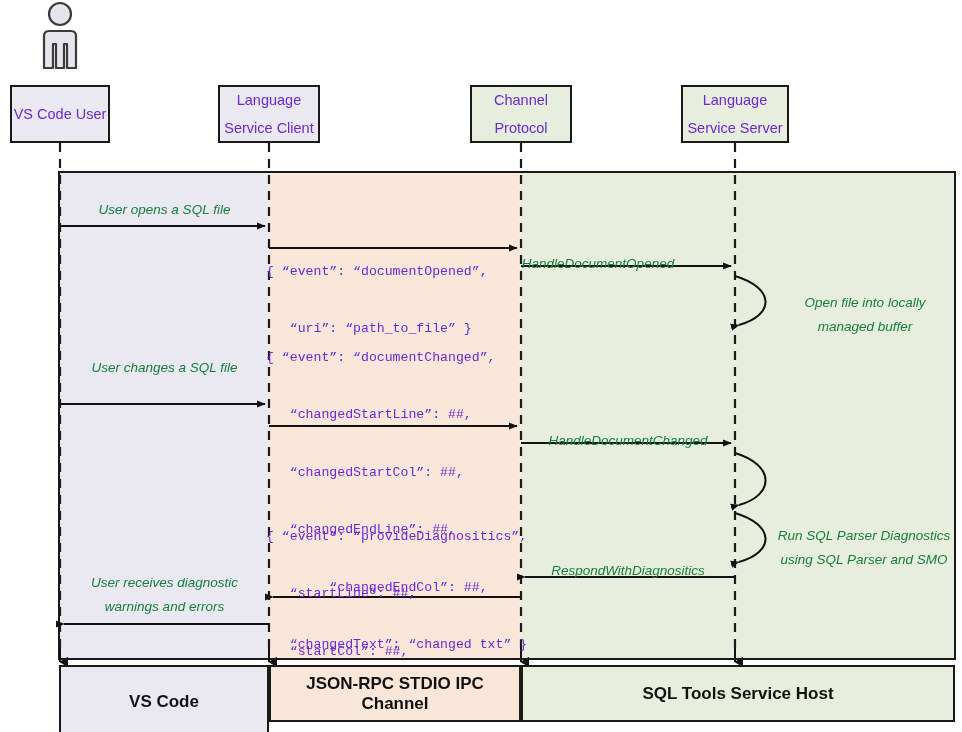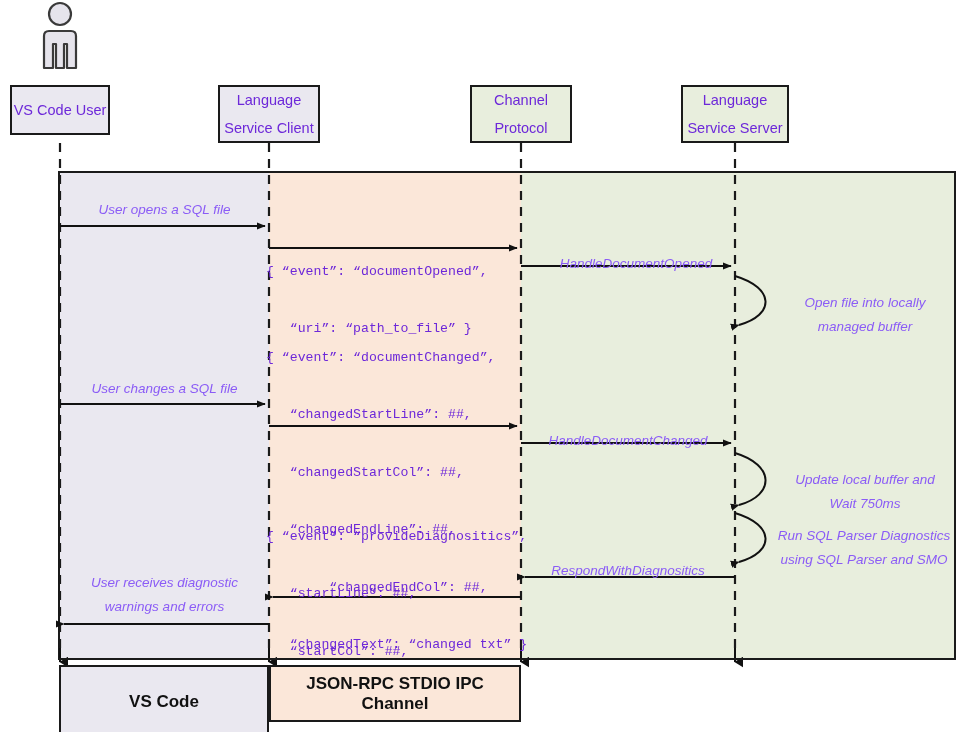--- a/index.html
+++ b/index.html
@@ -10,21 +10,21 @@
 
   .actor-box{position:absolute;box-sizing:border-box;border:2px solid #1a1a1a;
     display:flex;flex-direction:column;align-items:center;justify-content:center;
     font-size:14.5px;color:#6d28d9;line-height:1.95;text-align:center;}
   .actor-box span{display:block;white-space:nowrap;}
 
   .footer-cell{position:absolute;box-sizing:border-box;border:2px solid #1a1a1a;
     display:flex;align-items:center;justify-content:center;
     font-size:17px;font-weight:bold;color:#111;text-align:center;}
 
-  .label-it{position:absolute;font-style:italic;font-size:13.5px;color:#8b5cf6;
+  .label-it{position:absolute;font-style:italic;font-size:13.5px;color:#15803d;
     text-align:center;line-height:1.75;white-space:nowrap;}
 
   .mono{position:absolute;font-family:"Liberation Mono",monospace;font-size:13.2px;
     color:#6d28d9;line-height:2.18;white-space:pre;}
 
   svg.layer{position:absolute;left:0;top:0;width:962px;height:732px;pointer-events:none;}
 </style>
 </head>
 <body>
 
@@ -32,21 +32,21 @@
 
   <div class="band" style="left:59px;top:172px;width:210px;height:487px;background:#eae8f0;"></div>
   <div class="band" style="left:269px;top:172px;width:252px;height:487px;background:#fbe7d9;"></div>
   <div class="band" style="left:521px;top:172px;width:434px;height:487px;background:#e8eedd;"></div>
 
   <svg class="layer" style="height:90px;">
     <circle cx="60" cy="14" r="11" fill="#e6e4ec" stroke="#3a3a3a" stroke-width="2.2"></circle>
     <path d="M44 36 q0 -5 5 -5 h22 q5 0 5 5 v32 h-9 v-24 h-3 v24 h-8 v-24 h-3 v24 h-9 z" fill="#e6e4ec" stroke="#3a3a3a" stroke-width="2.2" stroke-linejoin="round"></path>
   </svg>
 
-  <div class="actor-box" style="left:10px;top:85px;width:100px;height:50px;background:#eae8f0;">
+  <div class="actor-box" style="left:10px;top:85px;width:100px;height:58px;background:#eae8f0;">
     <span>VS Code User</span>
   </div>
 
   <div class="actor-box" style="left:218px;top:85px;width:102px;height:58px;background:#eae8f0;">
     <span>Language</span>
     <span>Service Client</span>
   </div>
 
   <div class="actor-box" style="left:470px;top:85px;width:102px;height:58px;background:#e8eedd;">
     <span>Channel</span>
@@ -111,50 +111,46 @@
 
     <g stroke="#1a1a1a" stroke-width="2">
       <line x1="59" y1="659" x2="955" y2="659"></line>
     </g>
   </svg>
 
   <div class="label-it" style="left:60px;top:198px;width:209px;">
     <span>User opens a SQL file</span>
   </div>
 
-  <div class="label-it" style="left:60px;top:377px;width:209px;">
+  <div class="label-it" style="left:60px;top:356px;width:209px;">
     <span>User changes a SQL file</span>
   </div>
 
   <div class="label-it" style="left:60px;top:571px;width:209px;">
     <span>User receives diagnostic</span><br>
     <span>warnings and errors</span>
   </div>
 
-  <div class="label-it" style="left:529px;top:252px;width:214px;">
+  <div class="label-it" style="left:491px;top:252px;width:214px;">
     <span>HandleDocumentOpened</span>
   </div>
 
   <div class="label-it" style="left:521px;top:429px;width:214px;">
     <span>HandleDocumentChanged</span>
   </div>
 
   <div class="label-it" style="left:521px;top:559px;width:214px;">
     <span>RespondWithDiagnositics</span>
   </div>
 
   <div class="label-it" style="left:770px;top:291px;width:190px;text-align:center;">
     <span>Open file into locally</span><br>
     <span>managed buffer</span>
   </div>
 
-  <div class="label-it" style="left:770px;top:468px;width:190px;text-align:center;">
-    <span>Update local buffer and</span><br>
-    <span>Wait 750ms</span>
-  </div>
 
   <div class="label-it" style="left:766px;top:524px;width:196px;text-align:center;">
     <span>Run SQL Parser Diagnostics</span><br>
     <span>using SQL Parser and SMO</span>
   </div>
 
   <div class="mono" style="left:266px;top:200px;">
     <span style="display: block;">{ “event”: “documentOpened”,</span>
 <span style="display: block;">   “uri”: “path_to_file” }</span>
   </div>
@@ -176,14 +172,17 @@
 
 
   </div>
 
   <div class="footer-cell" style="left:59px;top:665px;width:210px;height:73px;background:#eae8f0;">
     <span>VS Code</span>
   </div>
   <div class="footer-cell" style="left:269px;top:665px;width:252px;height:57px;background:#fbe7d9;">
     <span>JSON-RPC STDIO IPC Channel</span>
   </div>
+  <div class="footer-cell" style="left:521px;top:665px;width:434px;height:57px;background:#e8eedd;">
+    <span>SQL Tools Service Host</span>
+  </div>
 
 </div>
 
 </body></html>

